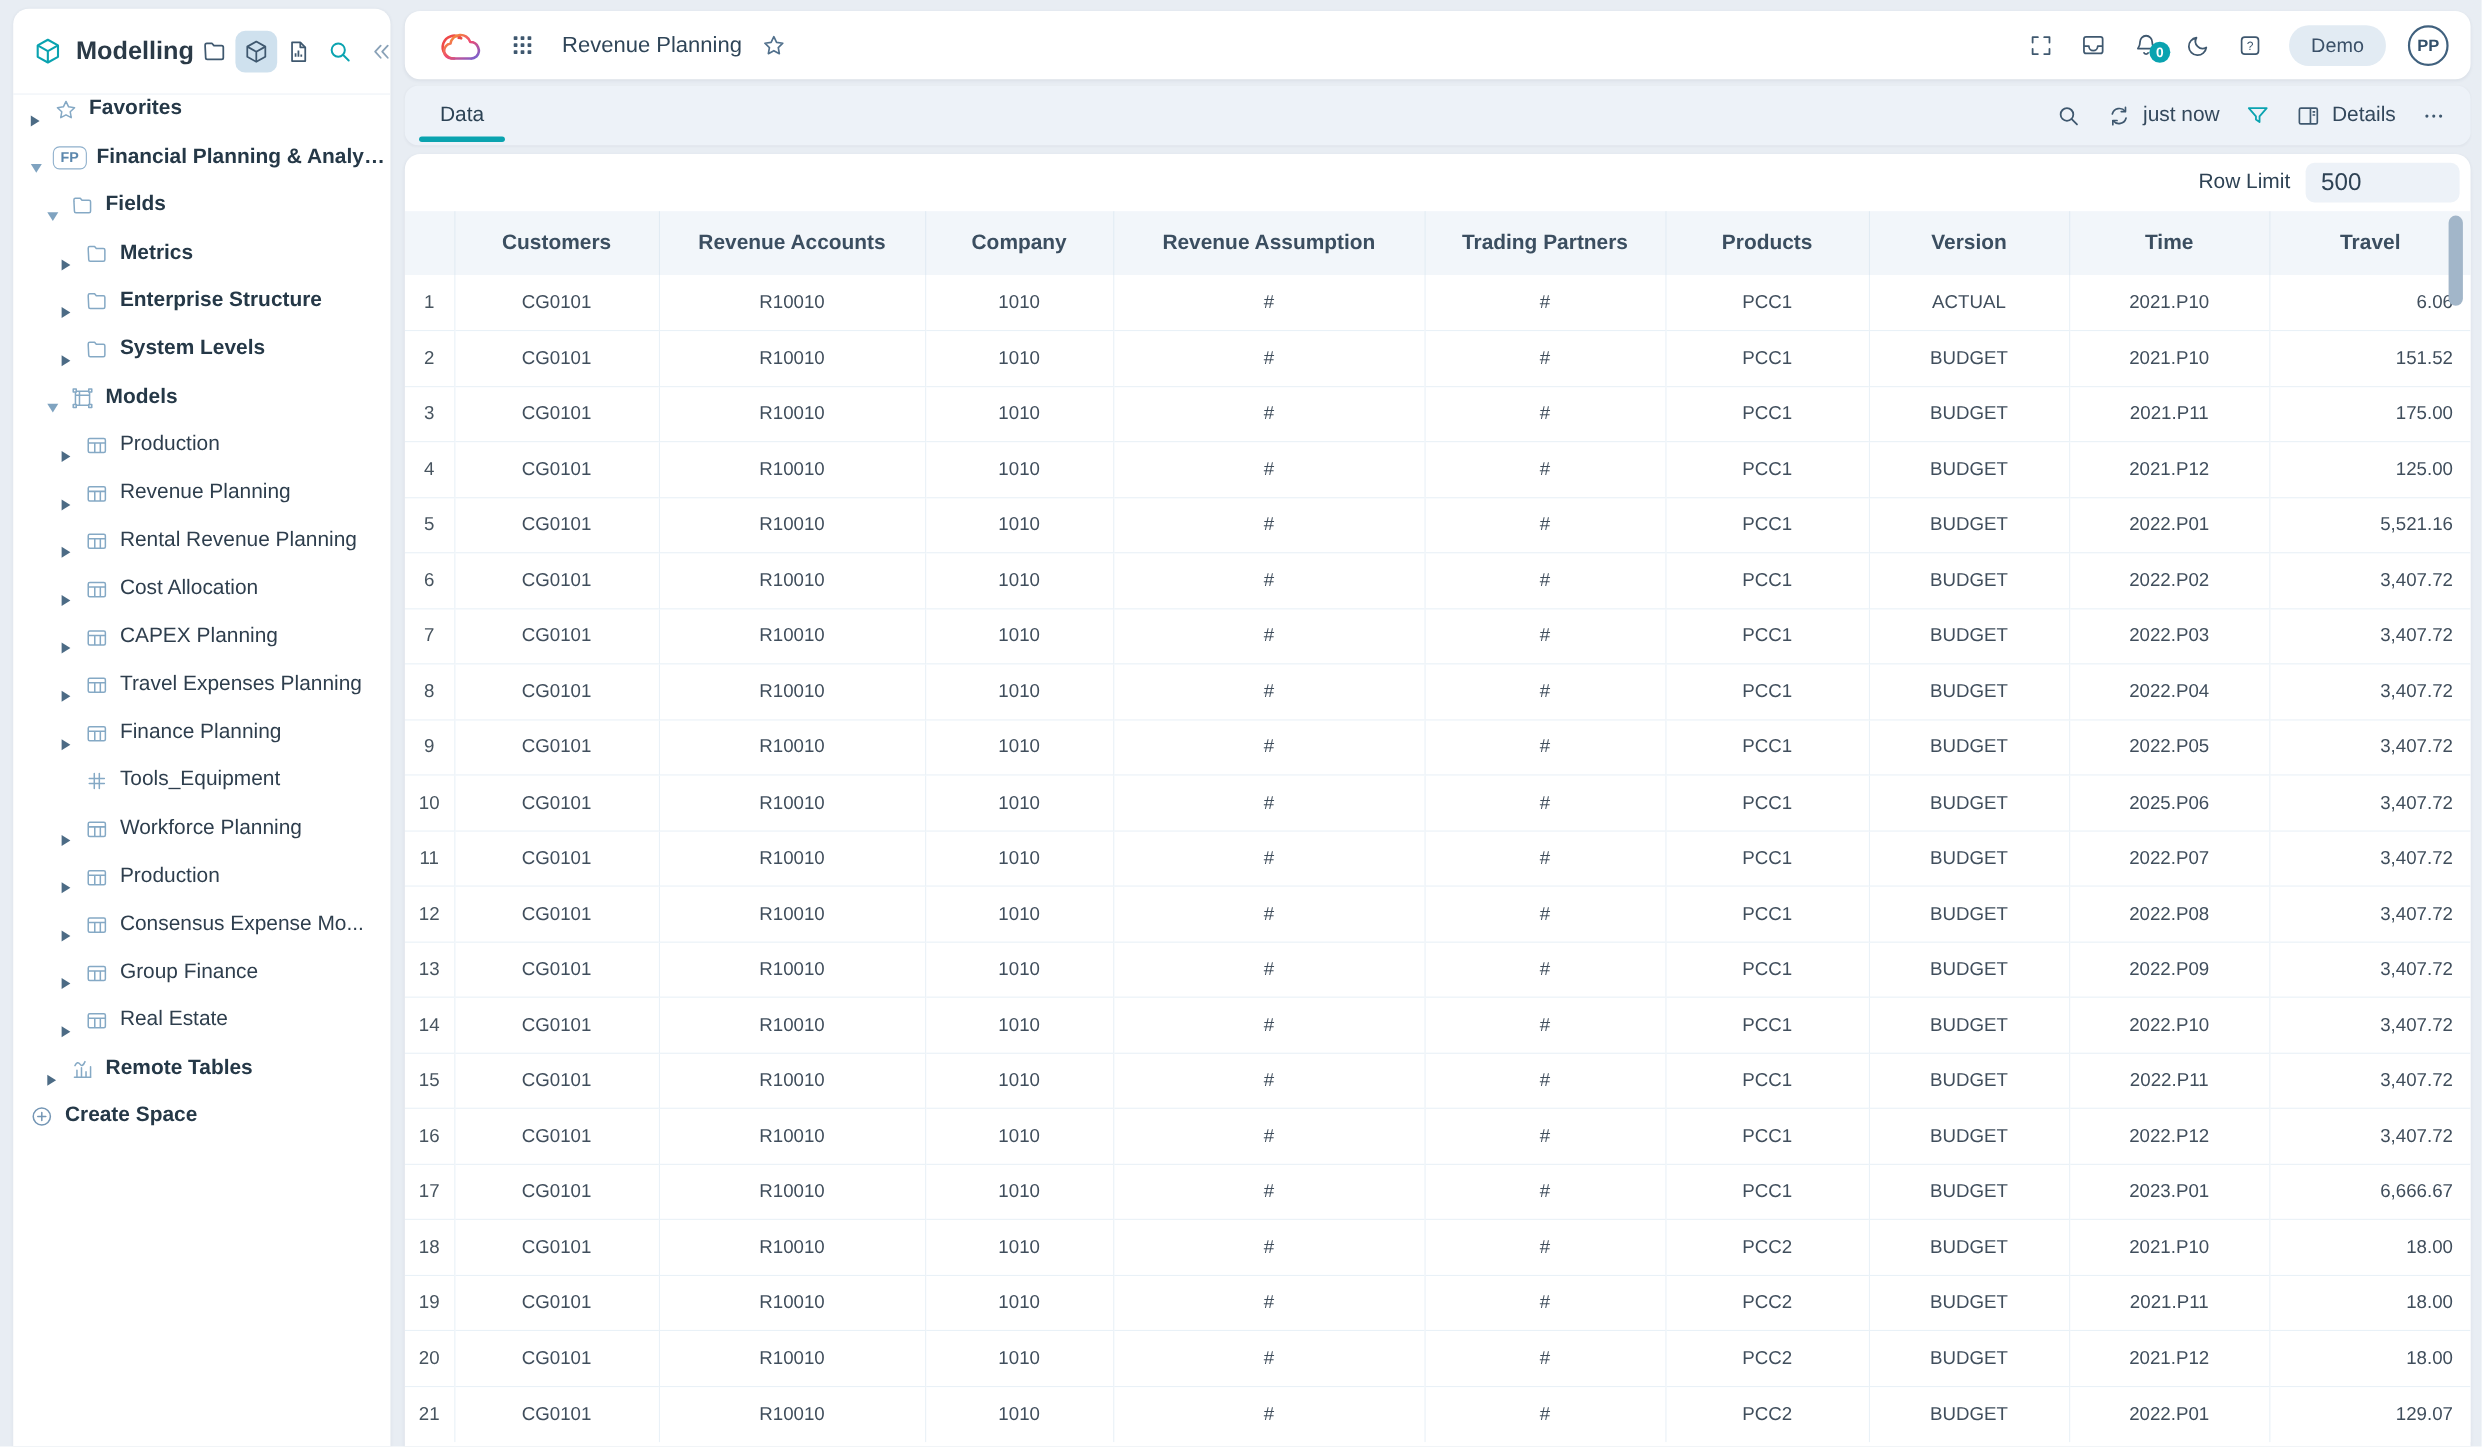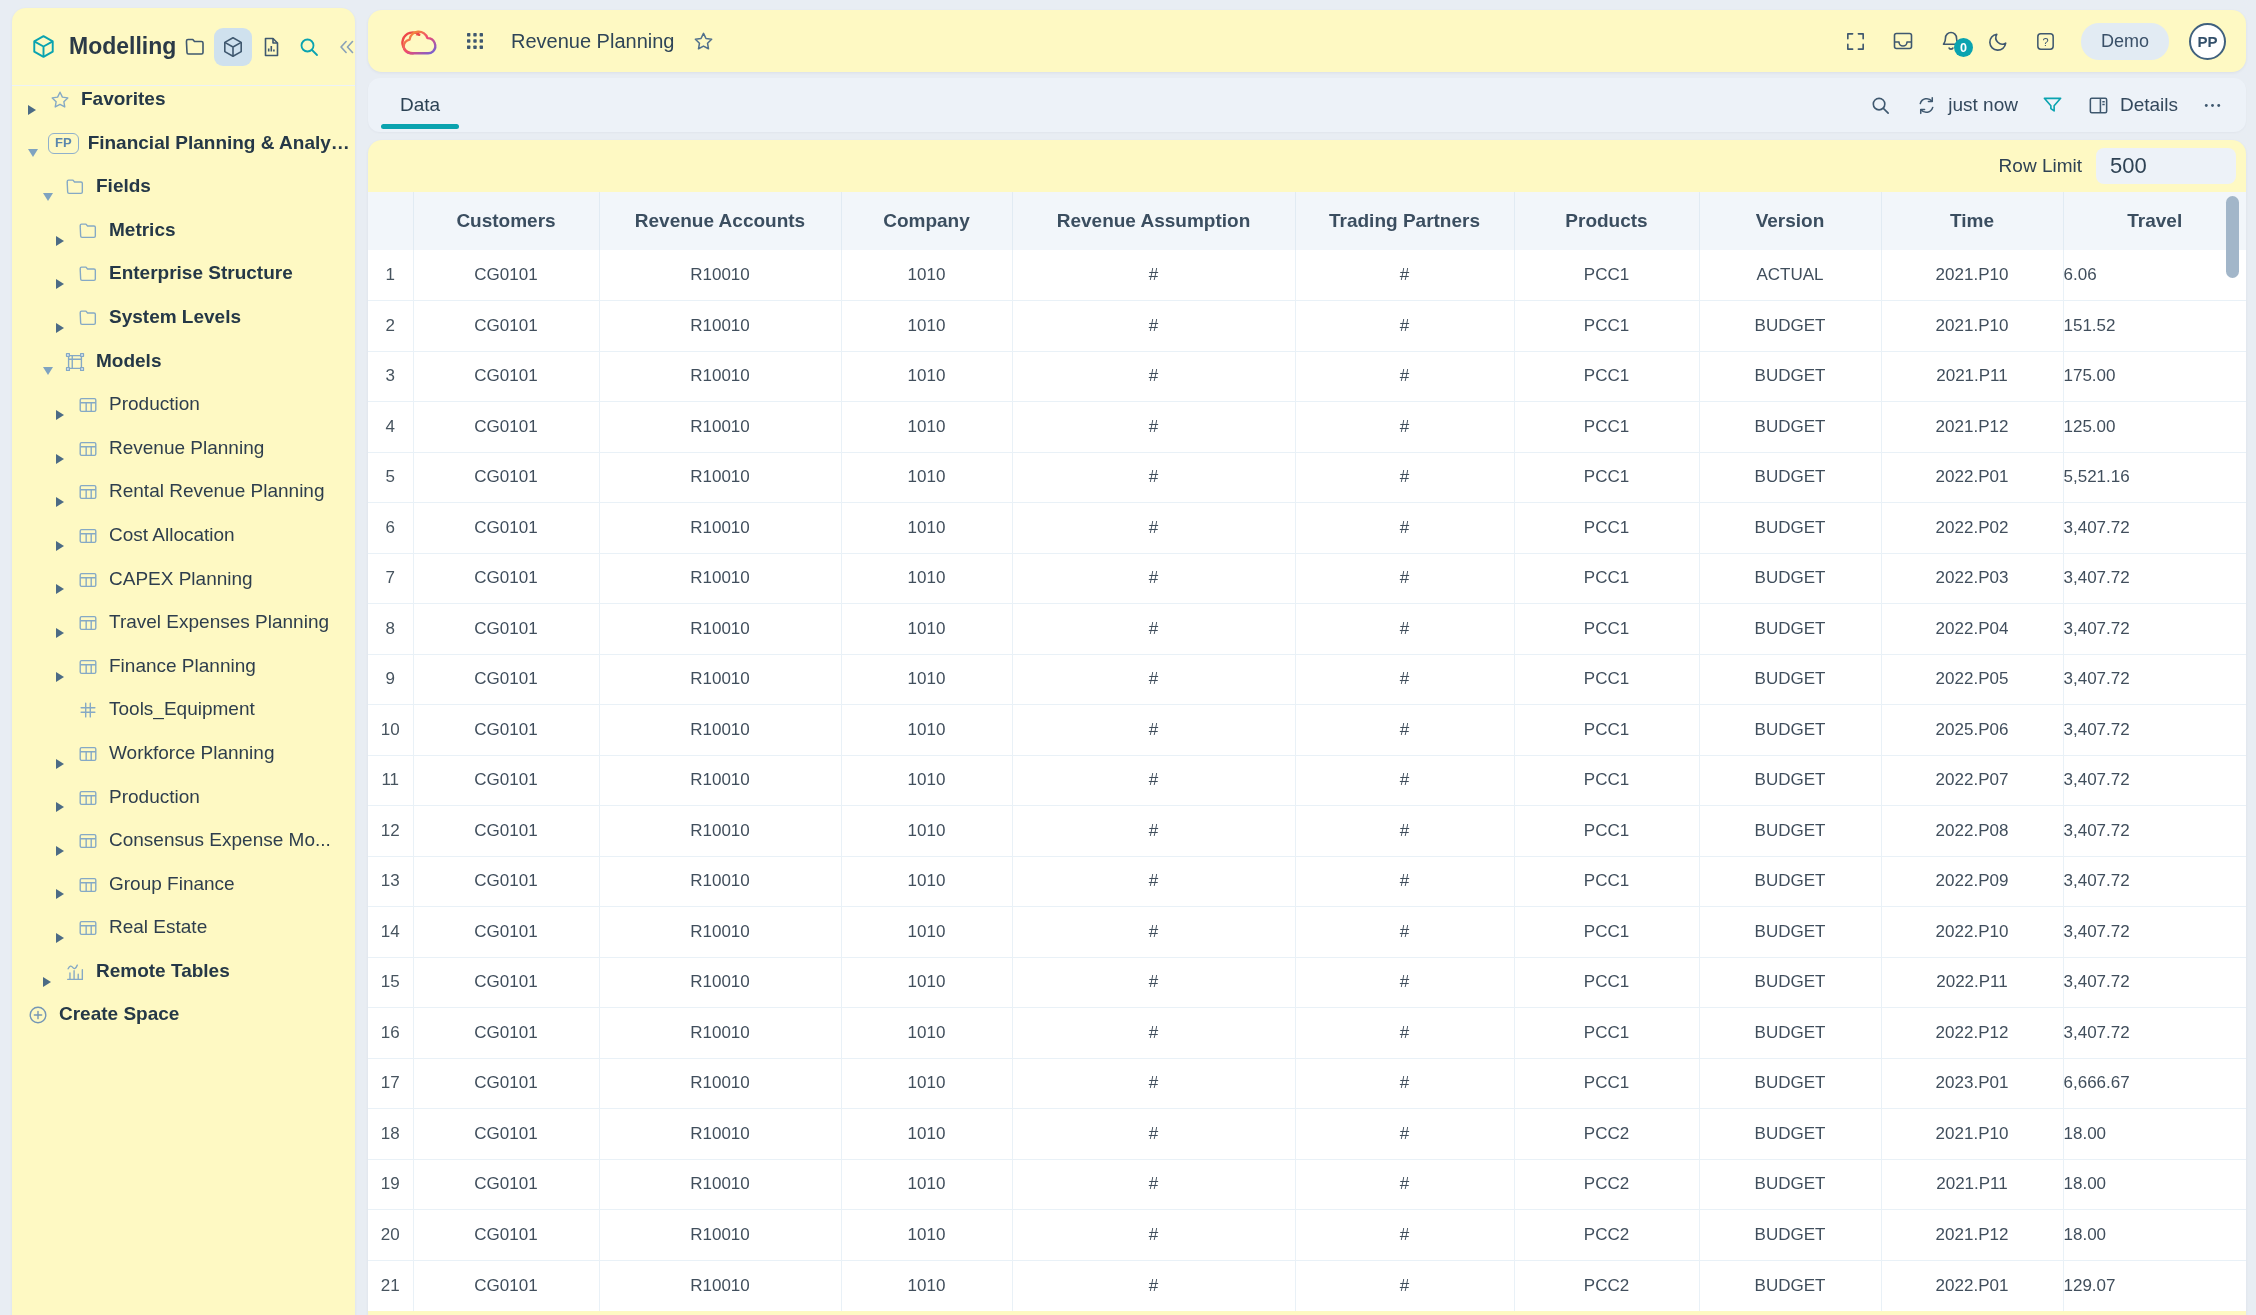--- a/index.html
+++ b/index.html
@@ -3,21 +3,21 @@
 <meta charset="utf-8">
 <style>
   * { margin:0; padding:0; box-sizing:border-box; }
   html,body { width:2256px; height:1315px; overflow:hidden; }
   body {
     background:#e8edf3;
     font-family:"Liberation Sans", sans-serif;
     color:#33485c;
     position:relative;
   }
-  .card { background:#fef9c3; box-shadow:0 1px 3px rgba(40,60,80,.07); }
+  .card { background:#ffffff; box-shadow:0 1px 3px rgba(40,60,80,.07); }
 
   
   .sidebar { position:absolute; left:12px; top:8px; width:343px; height:1307px; border-radius:14px 14px 0 0; }
   .sidebar-header { height:78px; display:flex; align-items:center; padding:0 14px 0 18px; border-bottom:1px solid #edf2f7; }
   .sidebar-title { font-size:23px; font-weight:700; color:#2b3a47; margin-left:12px; margin-right:auto; }
   .icon-btn { width:38px; height:38px; display:flex; align-items:center; justify-content:center; border-radius:9px; color:#3f586f; flex:0 0 auto; }
   .icon-btn.active { background:#cfe1ee; }
   .icon-btn.teal { color:#0aa3b0; }
   .icon-btn.muted { color:#8aa2b8; }
   .teal-ic { color:#0aa3b0; }
@@ -62,21 +62,21 @@
   .rowlimit-bar { height:52px; display:flex; align-items:center; justify-content:flex-end; padding-right:10px; }
   .rowlimit-label { font-size:19px; color:#2e4254; margin-right:14px; }
   .rowlimit-input { width:140px; height:36px; background:#edf2f8; border-radius:8px; display:flex; align-items:center; padding-left:14px; font-size:22px; color:#2e4254; }
 
   table.grid { width:100%; border-collapse:collapse; table-layout:fixed; }
   .grid thead th { height:58px; background:#f2f6fa; font-size:19px; font-weight:600; color:#3b4e60; text-align:center; border-left:1px solid #e1ebf3; }
   .grid thead th:first-child { border-left:none; }
   .grid tbody td { height:50.5px; font-size:17px; color:#404e5c; text-align:center; border-left:1px solid #e9f1f7; border-top:1px solid #e9f1f7; background:#fff; white-space:nowrap; }
   .grid tbody td:first-child { border-left:none; }
   .grid tbody tr:first-child td { border-top:none; }
-  .grid td.num { text-align:left; padding-right:16px; }
+  .grid td.num { text-align:right; padding-right:16px; }
   .grid td.rownum { color:#47545f; }
 
   .vscroll-thumb { position:absolute; left:2226px; top:196px; width:13px; height:82px; background:#a2b6c9; border-radius:7px; }
 
   svg.ic { display:block; }
 </style>
 </head>
 <body>
 
 <div class="sidebar card">

